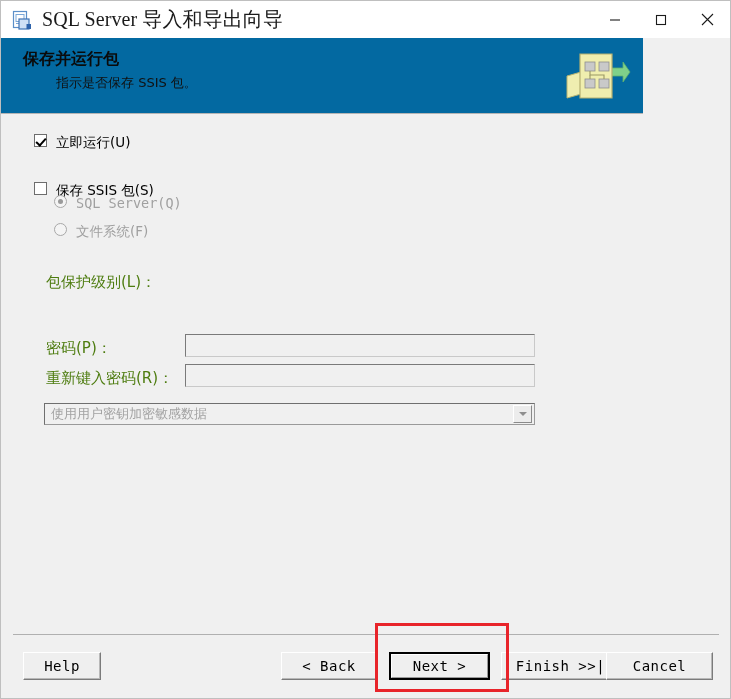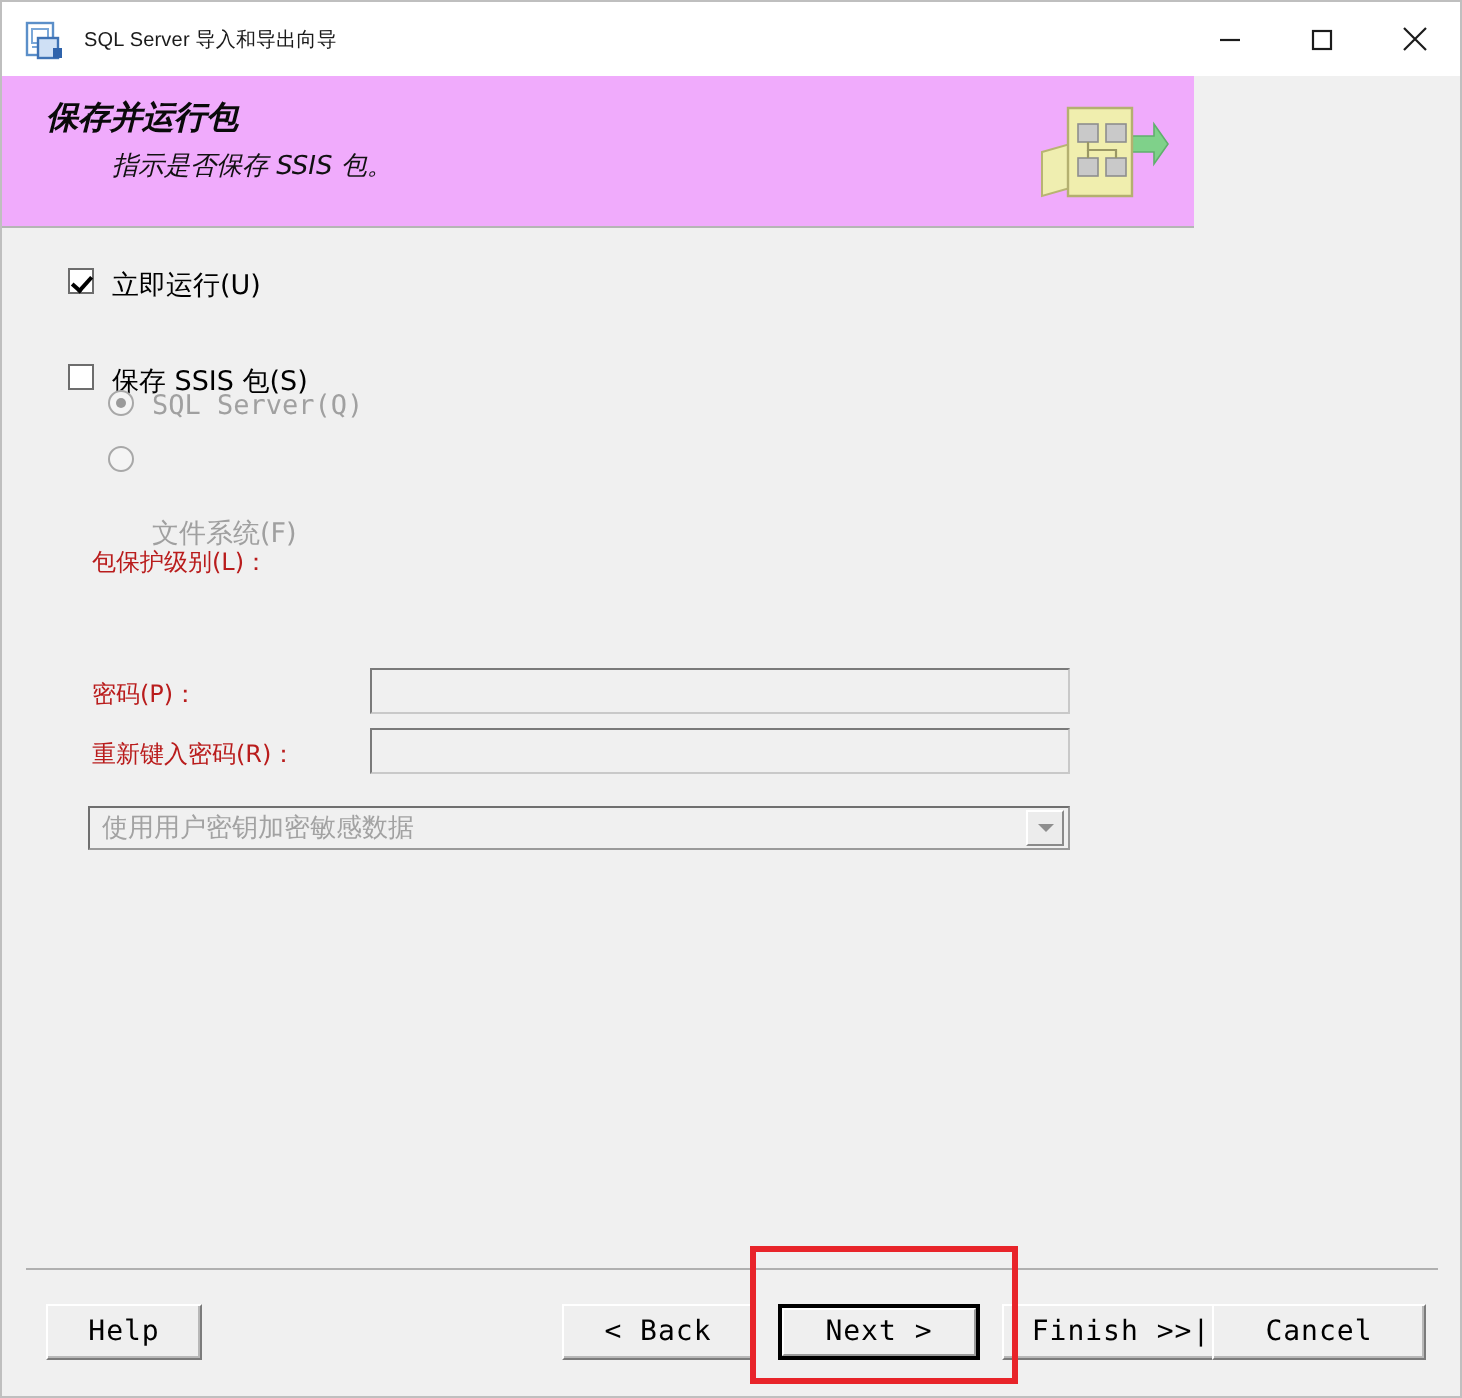--- a/index.html
+++ b/index.html
@@ -37,23 +37,23 @@
   }
   #titlebar-icon {
     width: 22px;
     height: 22px;
     margin-left: 10px;
     margin-right: 9px;
     flex: 0 0 auto;
     position: relative;
   }
   #titlebar-text {
-    font-size: 10px;
+    font-size: 20px;
     color: #1b1b1b;
-    font-family: Liberation Sans, sans-serif;
+    font-family: Liberation Serif, serif;
     letter-spacing: 0.1px;
     white-space: nowrap;
   }
   .win-btns {
     position: absolute;
     right: 0; top: 0;
     height: 37px;
     display: flex;
   }
   .win-btn {
@@ -63,26 +63,25 @@
     align-items: center;
     justify-content: center;
     background: #ffffff;
   }
   .win-btn svg { display: block; }
 
   
   #header {
     position: absolute;
     left: 0; top: 37px;
-    width: 596px;
+    width: 642px;
     height: 76px;
-    background: #f0abfc;
+    background: #0369a1;
     border-bottom: 1px solid #b5b5b5;
     box-sizing: border-box;
-    font-style: italic;
   }
   #header-title {
     position: absolute;
     left: 22px;
     top: 11px;
     font-size: 16px;
     font-weight: bold;
     color: #0a0a0a;
     font-family: "DejaVu Sans", "Liberation Sans", sans-serif;
     white-space: nowrap;
@@ -171,28 +170,27 @@
     border-radius: 50%;
     background: #9a9a9a;
   }
   .rd-label {
     font-size: 13.5px;
     color: #a0a0a0;
     font-family: "DejaVu Sans Mono", "Liberation Mono", monospace;
   }
   .rd-label.cjk {
     font-family: "DejaVu Sans", "Liberation Sans", sans-serif;
-    margin-top: 35px;
   }
 
   
   .field-label {
     position: absolute;
-    font-size: 12px;
-    color: #b91c1c;
+    font-size: 15px;
+    color: #4d7c0f;
     font-family: "DejaVu Sans", "Liberation Sans", sans-serif;
     white-space: nowrap;
   }
 
   
   #combo {
     position: absolute;
     left: 42px;
     top: 288px;
     width: 491px;

